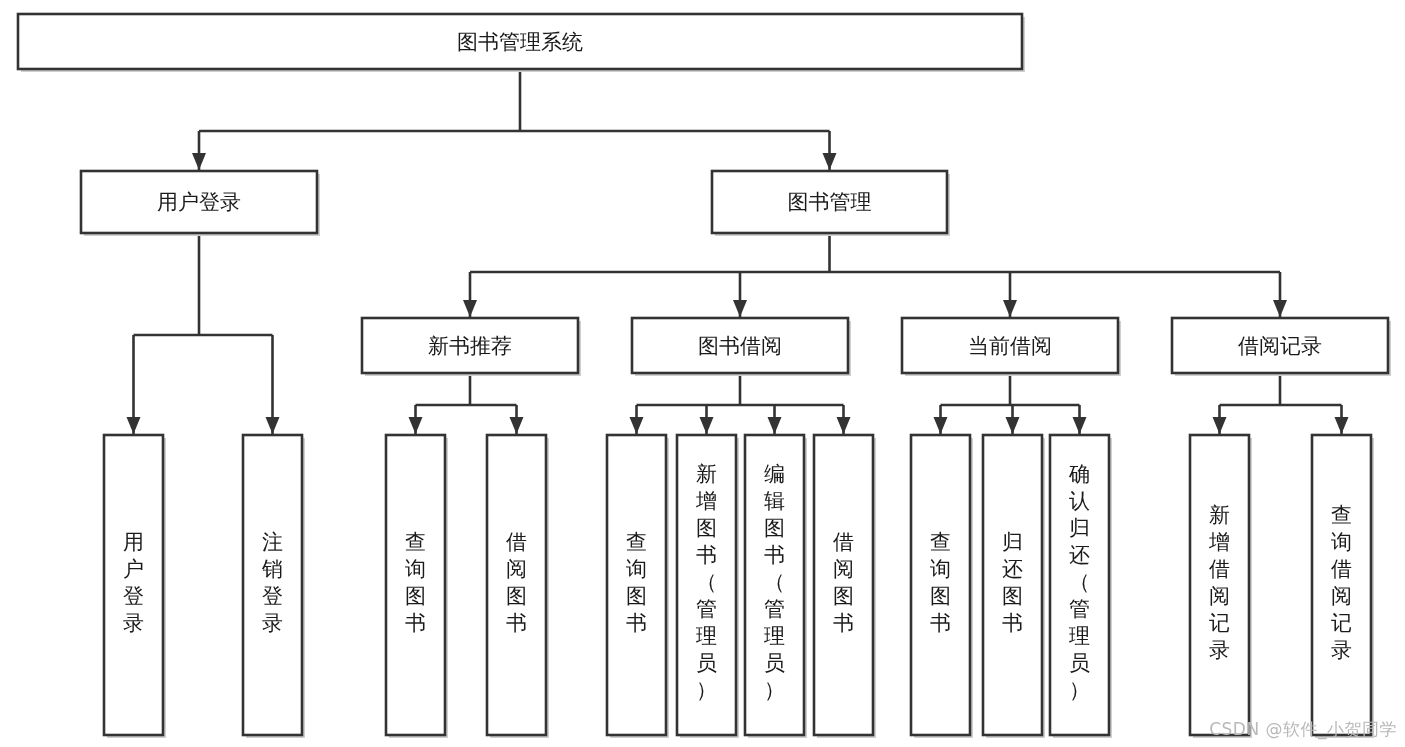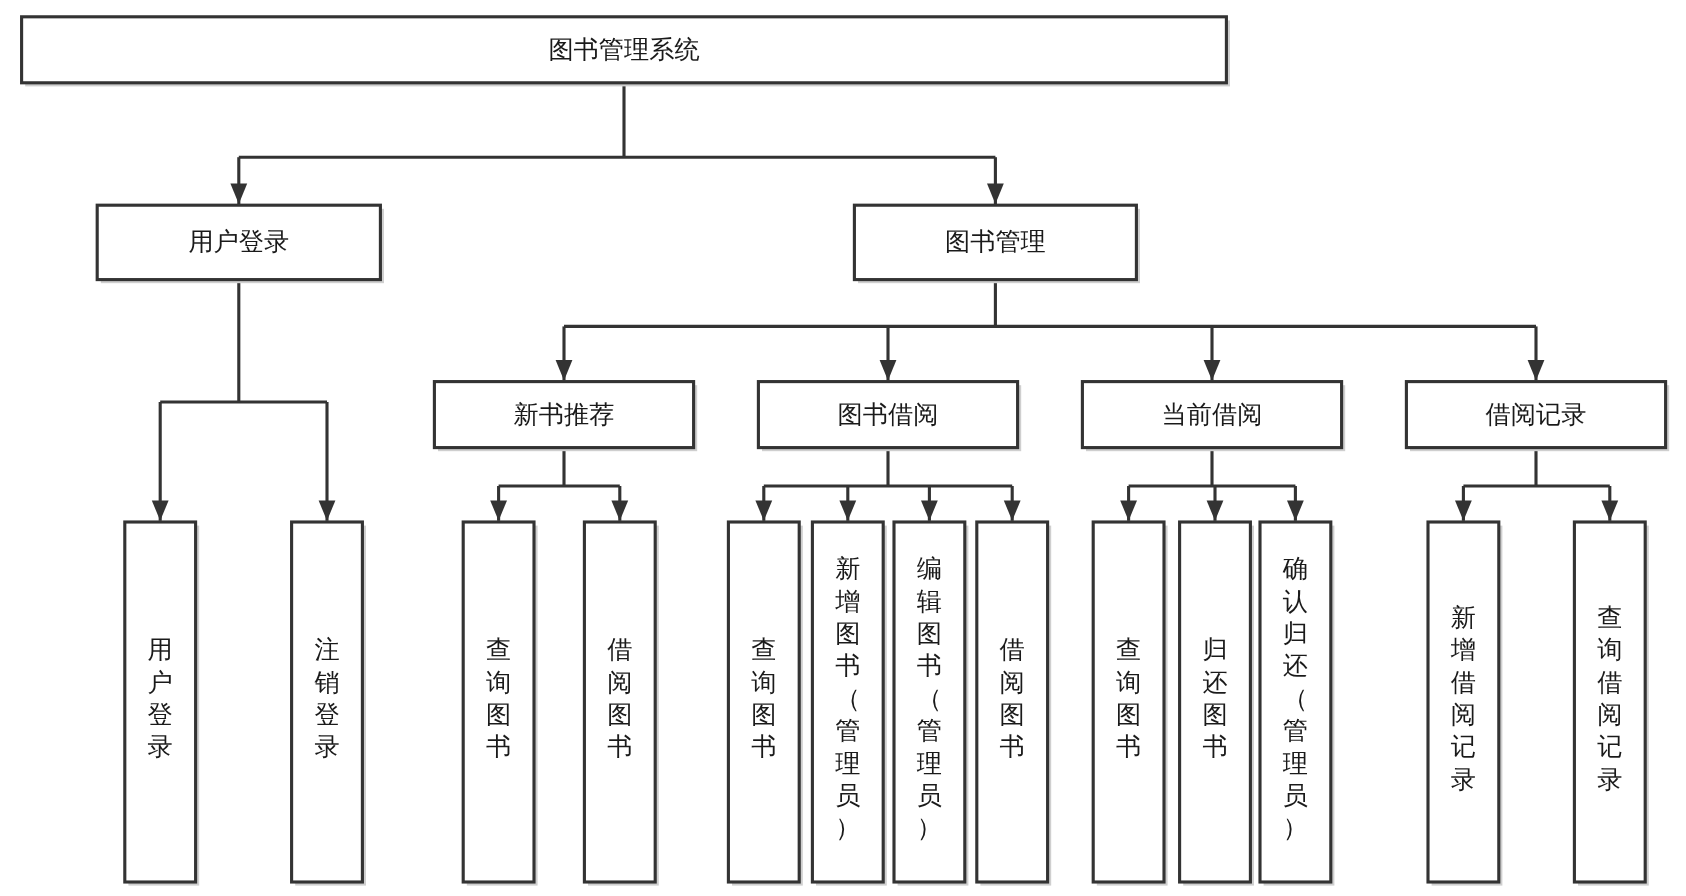--- a/index.html
+++ b/index.html
@@ -282,13 +282,14 @@
           <rect x="1312" y="435" width="59" height="300" class="node-box"></rect>
           <text x="1341.5" y="521.5" class="node-label-v">查</text>
           <text x="1341.5" y="548.5" class="node-label-v">询</text>
           <text x="1341.5" y="575.5" class="node-label-v">借</text>
           <text x="1341.5" y="602.5" class="node-label-v">阅</text>
           <text x="1341.5" y="629.5" class="node-label-v">记</text>
           <text x="1341.5" y="656.5" class="node-label-v">录</text>
         </g>
       </g>
   </svg>
+  <div class="watermark">CSDN @软件_小贺同学</div>
 </div>
 
 </body></html>

